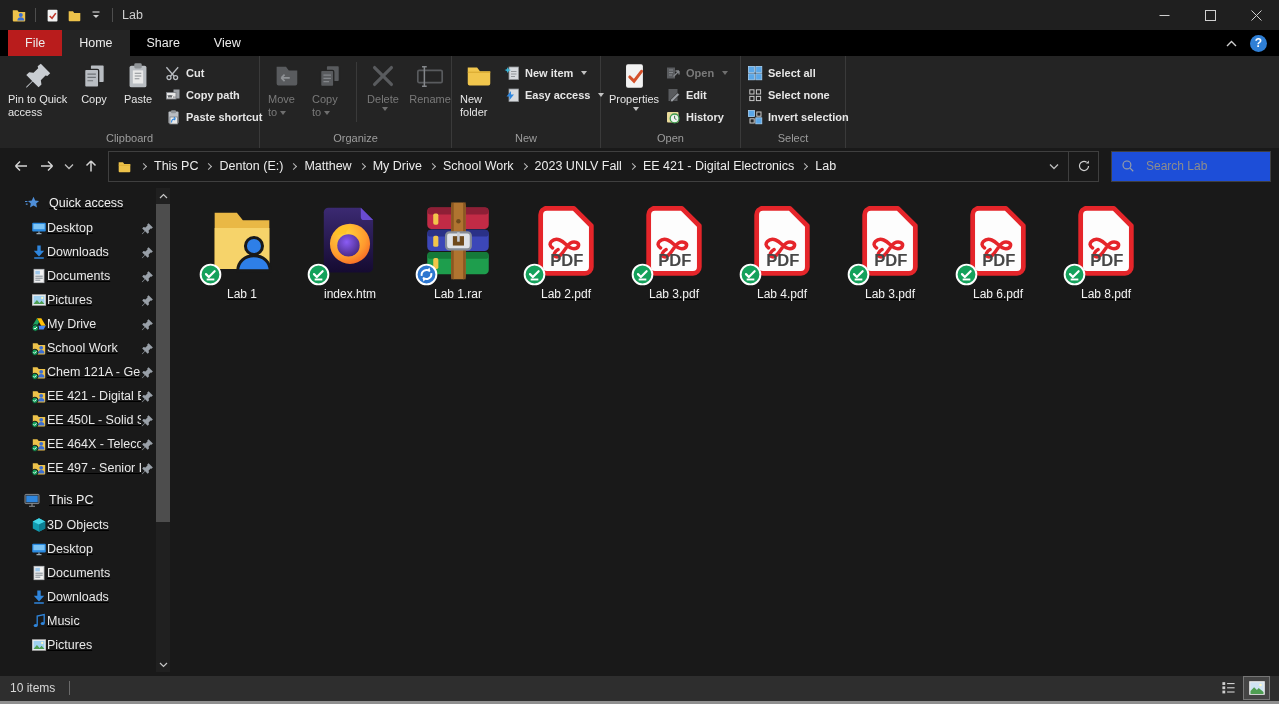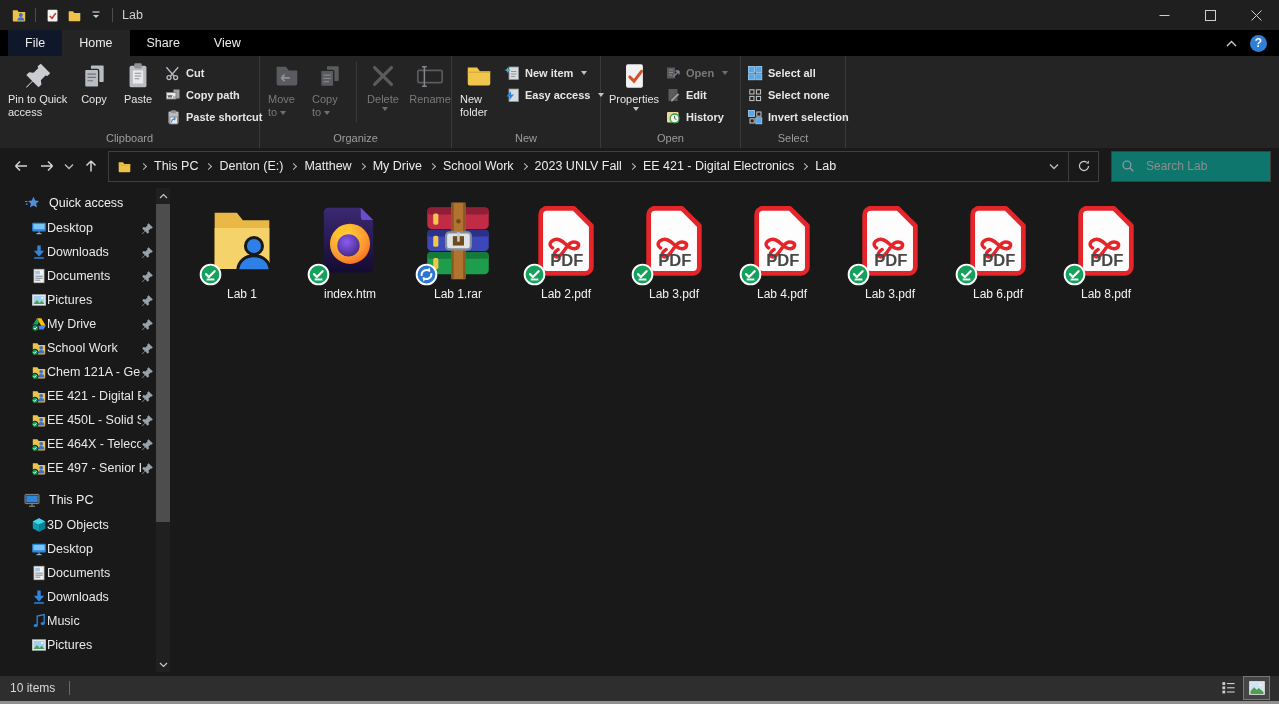--- a/index.html
+++ b/index.html
@@ -14,21 +14,21 @@
   .qat-btn{width:22px;height:22px;display:flex;align-items:center;justify-content:center;}
   .qat-sep{width:1px;height:14px;background:#4d4d4d;margin:0 5px;}
   .title-text{color:#cfcfcf;font-size:12.5px;margin-left:4px;}
   .win-controls{margin-left:auto;display:flex;height:100%;}
   .wc{width:46px;height:100%;display:flex;align-items:center;justify-content:center;}
 
   
   .tabstrip{position:absolute;top:30px;left:0;right:0;height:26px;background:#000;
             display:flex;align-items:stretch;}
   .tab{padding:0 17px;display:flex;align-items:center;font-size:12.5px;color:#ececec;}
-  .tab-file{background:#0f172a;margin-left:8px;justify-content:flex-end;}
+  .tab-file{background:#b91c1c;margin-left:8px;justify-content:flex-end;}
   .tab-home{background:#242424;}
   .ts-right{margin-left:auto;display:flex;align-items:center;gap:12px;padding-right:12px;}
   .help-circle{width:17px;height:17px;border-radius:50%;background:#2f7fd6;color:#fff;
                font-size:12px;font-weight:bold;display:flex;align-items:center;justify-content:center;}
 
   
   .ribbon{position:absolute;top:56px;left:0;right:0;height:92px;background:#242424;display:flex;}
   .rgroup{display:flex;flex-direction:column;border-right:1px solid #3a3a3a;flex:none;}
   .rbody{flex:1;display:flex;align-items:flex-start;padding:3px 2px 0 4px;}
   .rlabel{height:17px;font-size:11px;color:#9d9d9d;text-align:center;line-height:14px;}
@@ -54,26 +54,26 @@
            align-items:center;margin-left:4px;min-width:0;overflow:hidden;}
   .crumbbar{display:flex;align-items:center;height:100%;min-width:0;}
   .crumb{padding:0 5px;font-size:12.5px;color:#ececec;white-space:nowrap;}
   .bsep{width:5px;height:5px;border-right:1.4px solid #b9b9b9;border-top:1.4px solid #b9b9b9;
         transform:rotate(45deg);margin:0 3px;flex:none;}
   .addr-end{margin-left:auto;display:flex;align-items:center;height:100%;}
   .addr-caret-btn{width:28px;height:100%;display:flex;align-items:center;justify-content:center;}
   .refresh-btn{width:30px;height:31px;border:1px solid #3f3f3f;border-left:none;display:flex;
                align-items:center;justify-content:center;flex:none;}
   .searchbox{width:160px;height:31px;border:1px solid #3f3f3f;margin-left:12px;display:flex;
-             align-items:center;padding:0 9px;gap:9px;flex:none;background:#0f766e;}
+             align-items:center;padding:0 9px;gap:9px;flex:none;background:#1d4ed8;}
   .searchbox input{background:transparent;border:none;outline:none;color:#cfcfcf;font-size:12px;width:100%;}
   .searchbox input::placeholder{color:#8d8d8d;}
 
   
-  .main{position:absolute;top:184px;left:0;right:0;bottom:28px;display:flex;}
+  .main{position:absolute;top:184px;left:0;right:0;bottom:28px;display:flex;text-decoration:underline;}
   .sidebar{width:172px;flex:none;position:relative;padding-top:6px;}
   .side-head{display:flex;align-items:center;height:26px;padding-left:24px;gap:9px;
              font-size:12.5px;color:#f0f0f0;}
   .side-item{display:flex;align-items:center;height:24px;padding-left:31px;padding-right:18px;
              font-size:12.5px;color:#e8e8e8;}
   .si{width:16px;height:16px;flex:none;}
   .si-label{white-space:nowrap;overflow:hidden;flex:1;}
   .pin{margin-left:auto;flex:none;width:13px;height:13px;}
   .side-gap{height:7px;}
 

